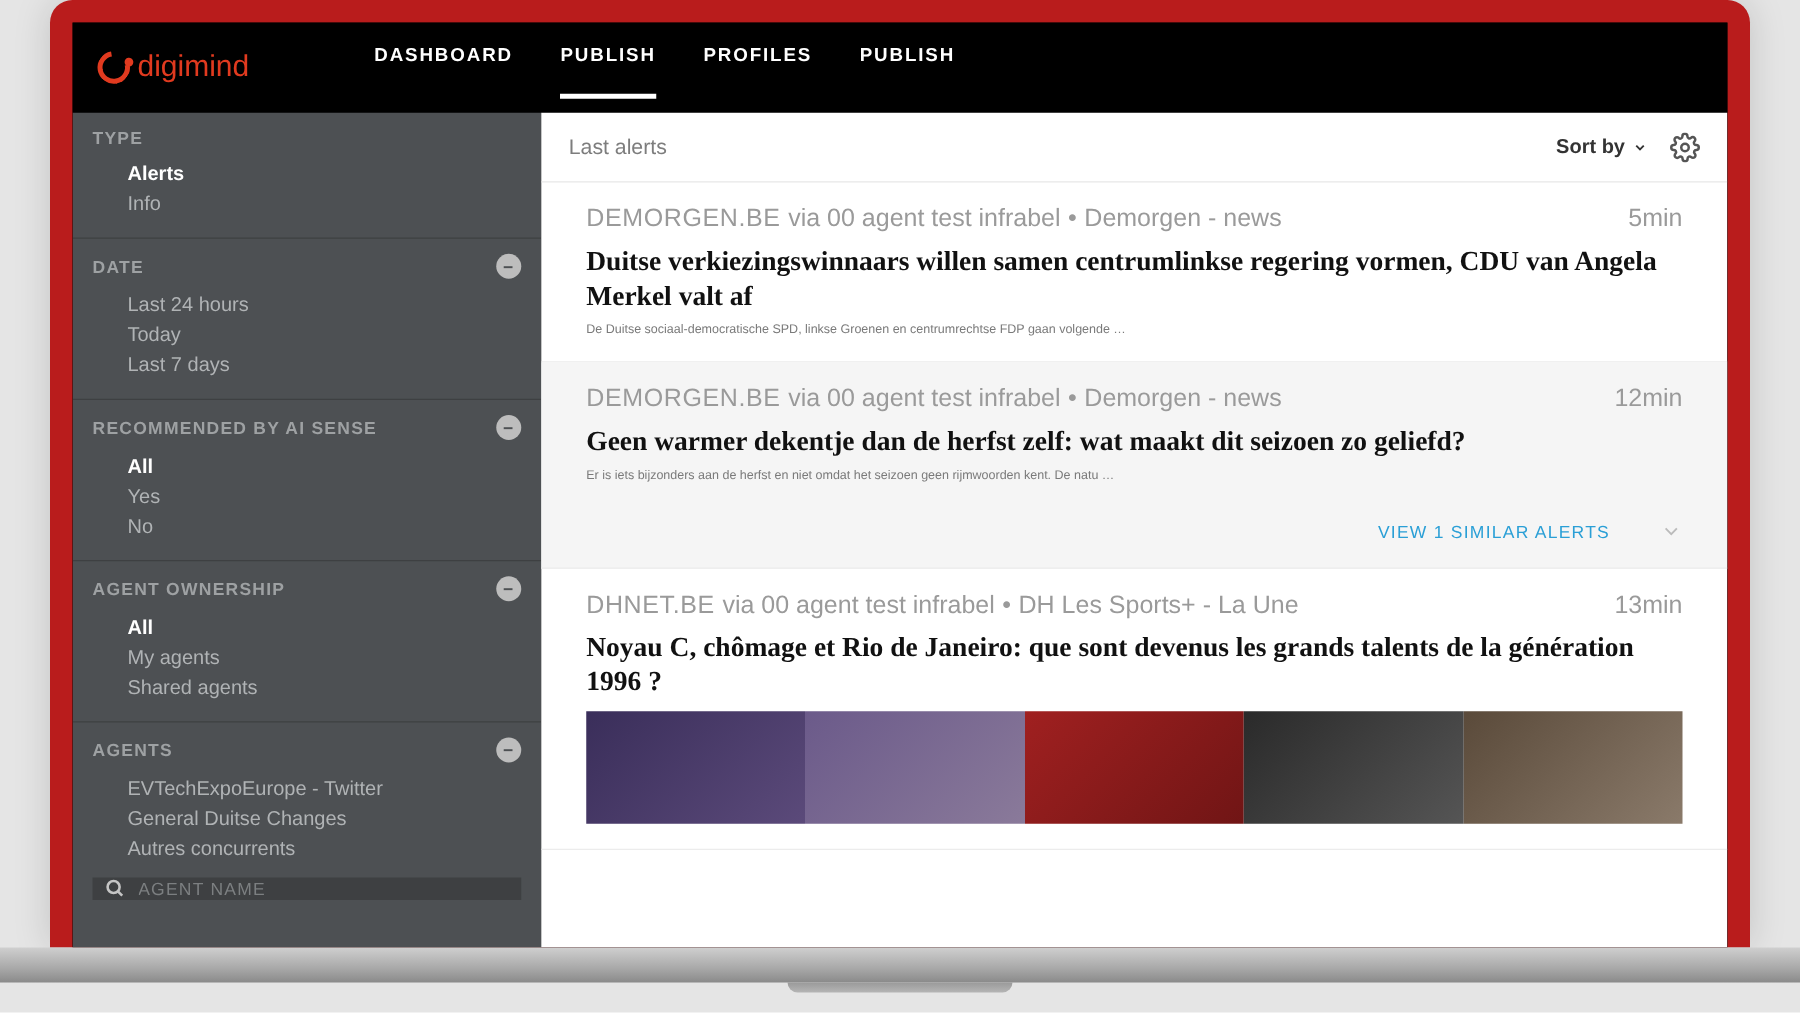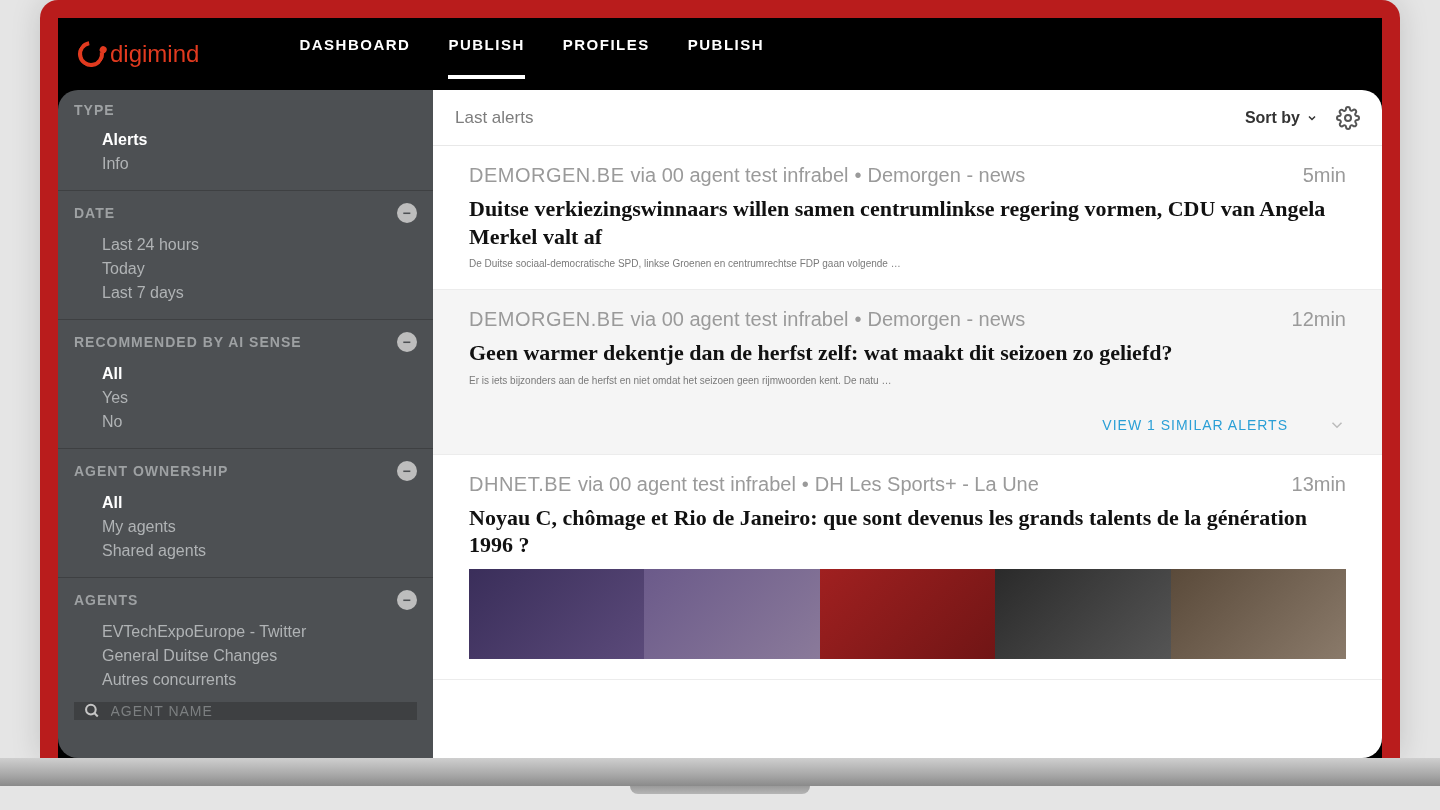--- a/index.html
+++ b/index.html
@@ -106,21 +106,20 @@
   bottom: -6px;
   left: 0;
   right: 0;
   height: 4px;
   background: #fff;
 }
 .body-area {
   flex: 1;
   display: flex;
   overflow: hidden;
-  border-radius: 20px;
 }
 .sidebar {
   width: 375px;
   background: #4d5053;
   color: #bdbdbd;
   overflow-y: auto;
   font-size: 16px;
 }
 .section {
   border-bottom: 1px solid #3e4042;

